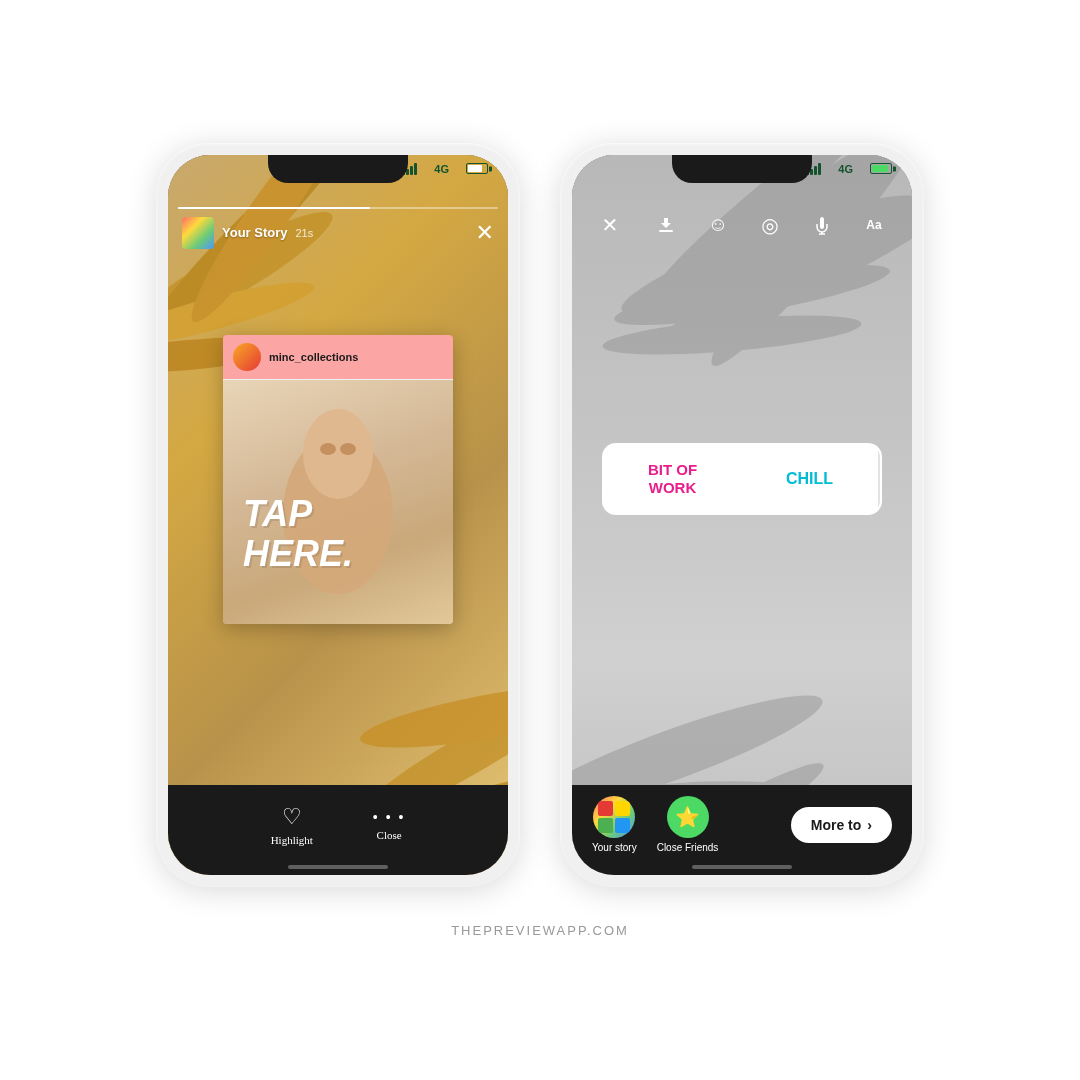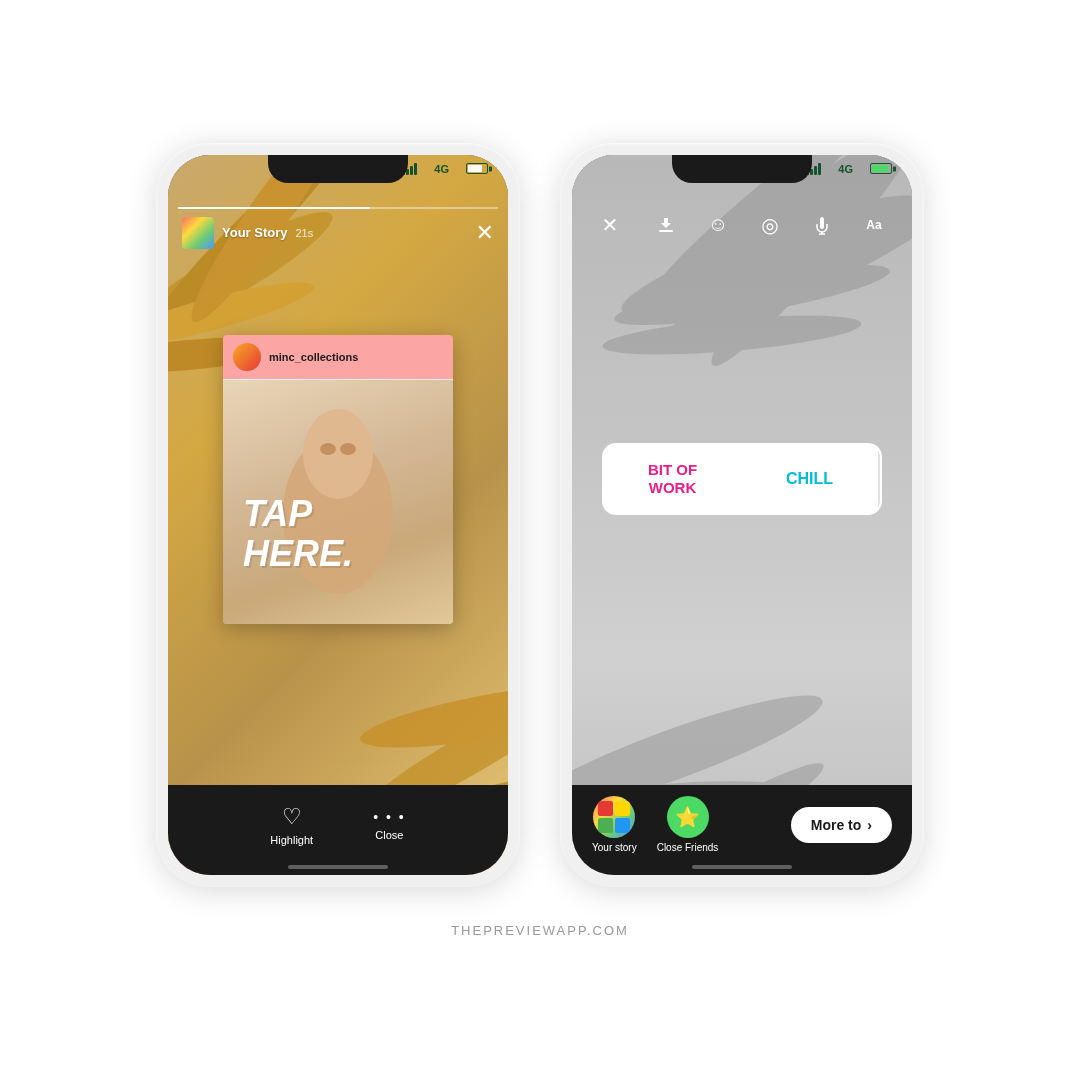--- a/index.html
+++ b/index.html
@@ -257,20 +257,21 @@
       align-items: center;
       gap: 4px;
       color: white;
     }
     .bottom-action-icon {
       font-size: 22px;
     }
     .bottom-action-label {
       font-size: 11px;
       color: white;
+      font-family: Liberation Serif, serif;
     }
     .home-indicator {
       position: absolute;
       bottom: 6px;
       left: 50%;
       transform: translateX(-50%);
       width: 100px;
       height: 4px;
       background: rgba(255,255,255,0.3);
       border-radius: 2px;

